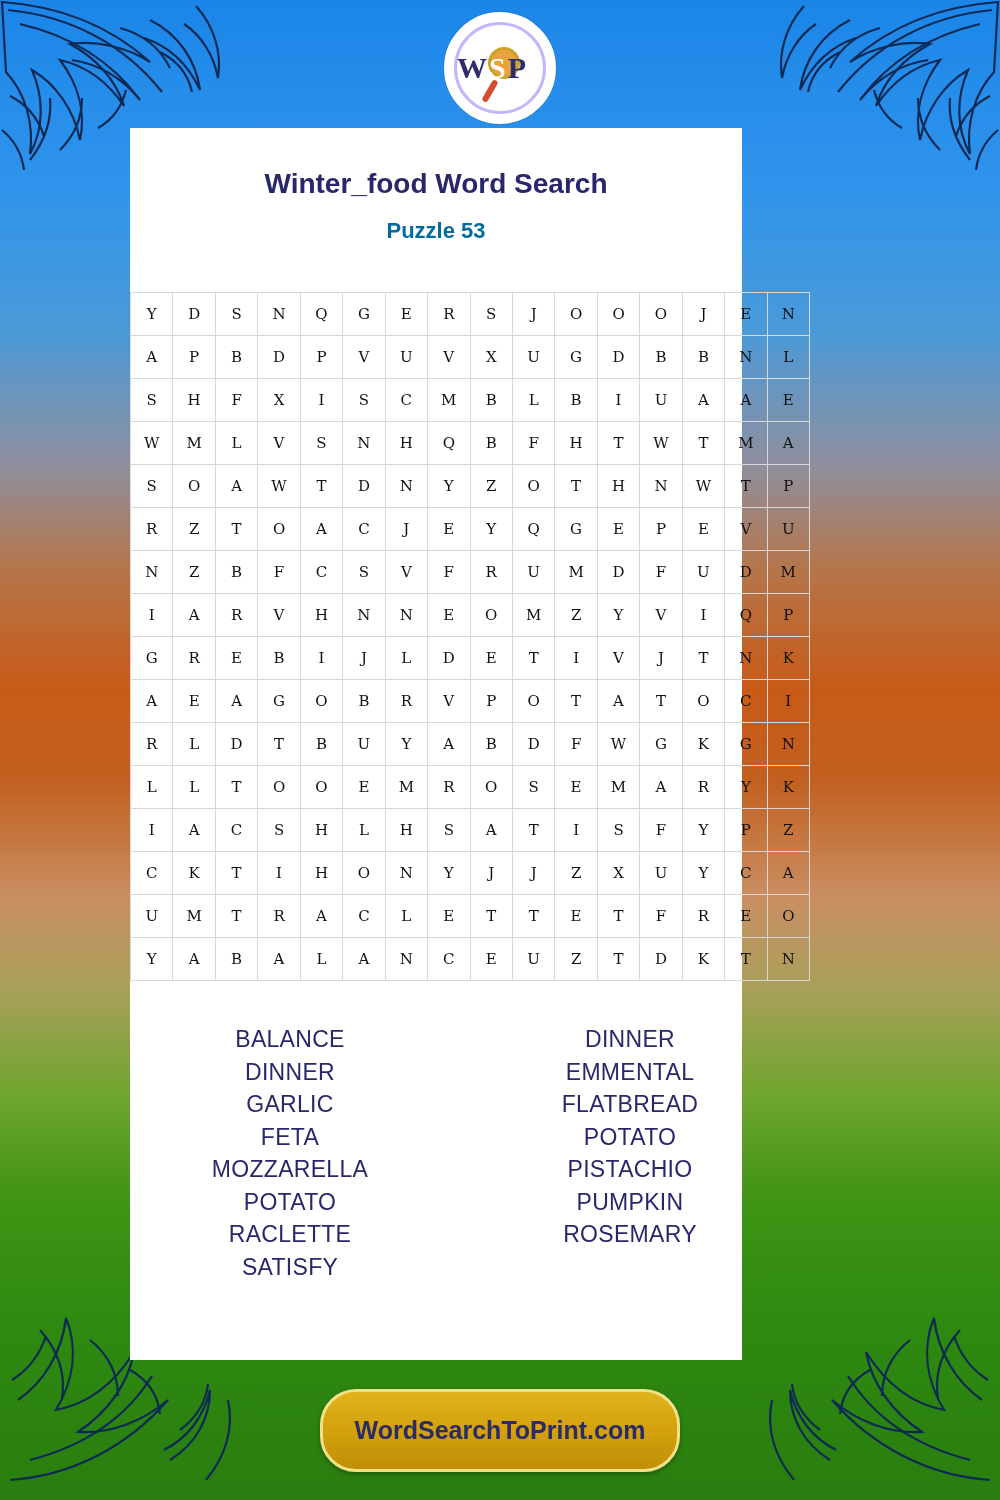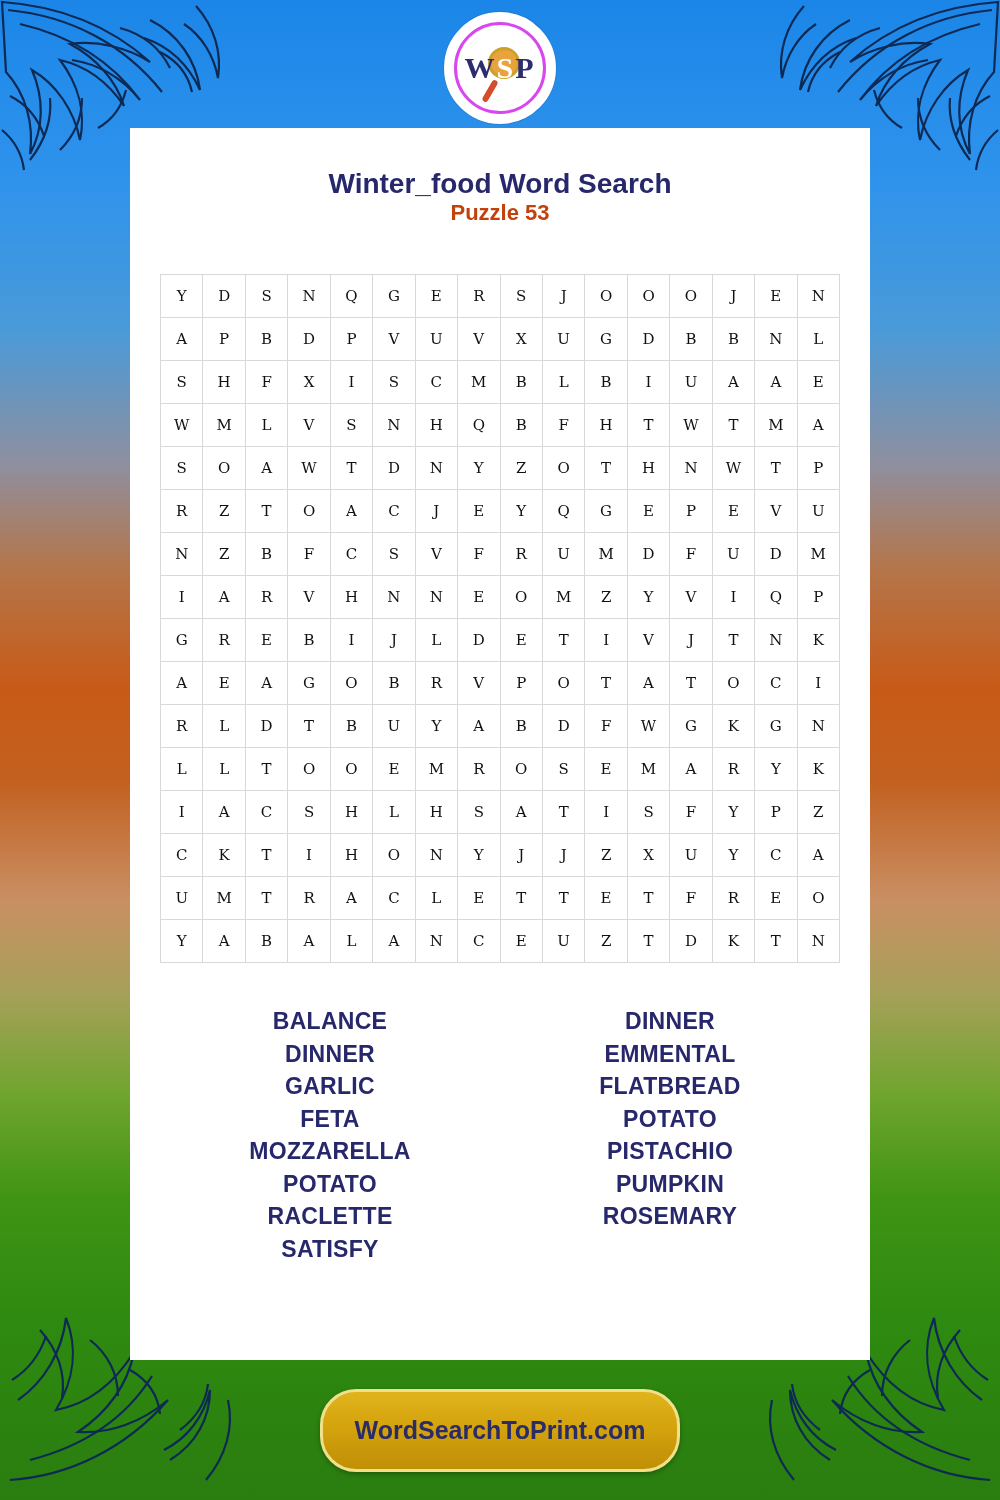--- a/index.html
+++ b/index.html
@@ -36,43 +36,43 @@
   .corner svg { width: 100%; height: 100%; display: block; }
   .corner-tl { top: 0; left: 0; }
   .corner-tr { top: 0; right: 0; transform: scaleX(-1); }
   .corner-bl { bottom: 0; left: 0; transform: scaleY(-1); }
   .corner-br { bottom: 0; right: 0; transform: scale(-1,-1); }
 
   
   .page {
     position: absolute;
     left: 130px; top: 128px;
-    width: 740px; height: 1232px;
+    width: 612px; height: 1232px;
     background: #ffffff;
   }
 
   
   .logo {
     position: absolute;
     left: 50%; top: 12px;
     transform: translateX(-50%);
     width: 112px; height: 112px;
     border-radius: 50%;
     background: #ffffff;
     border: 3px solid #ffffff;
     box-shadow: 0 0 0 1px rgba(0,0,0,.08);
     z-index: 5;
     display: flex; align-items: center; justify-content: center;
   }
   .logo-inner {
     width: 92px; height: 92px;
     border-radius: 50%;
-    border: 3px solid #d946ef;
+    border: 3px solid #c4b5fd;
     position: relative;
-    display: flex; align-items: center; justify-content: center;
+    display: flex; align-items: center; justify-content: flex-start;
   }
   .logo-letters {
     font-family: "Liberation Serif", serif;
     font-weight: bold;
     font-size: 30px;
     color: #2d2d6e;
     letter-spacing: 2px;
     position: relative;
     z-index: 2;
   }
@@ -101,23 +101,24 @@
   
   .title {
     text-align: center;
     color: #27286b;
     font-size: 28px;
     font-weight: bold;
     margin-top: 40px;
   }
   .subtitle {
     text-align: center;
-    color: #c2410c;
+    color: #0369a1;
     font-size: 22px;
     font-weight: bold;
+    margin-top: 18px;
   }
 
   
   .grid-wrap {
     margin: 48px auto 0;
     width: 680px;
   }
   table.grid {
     border-collapse: collapse;
     width: 680px;
@@ -141,21 +142,21 @@
     display: flex;
     justify-content: space-between;
   }
   .wordcol {
     width: 320px;
     text-align: center;
   }
   .wordcol div {
     color: #27286b;
     font-size: 23px;
-    font-weight: bold;
+    font-weight: normal;
     line-height: 32.5px;
     letter-spacing: .3px;
   }
 
   
   .footer-btn {
     position: absolute;
     left: 50%; bottom: 28px;
     transform: translateX(-50%);
     width: 360px; height: 83px;

